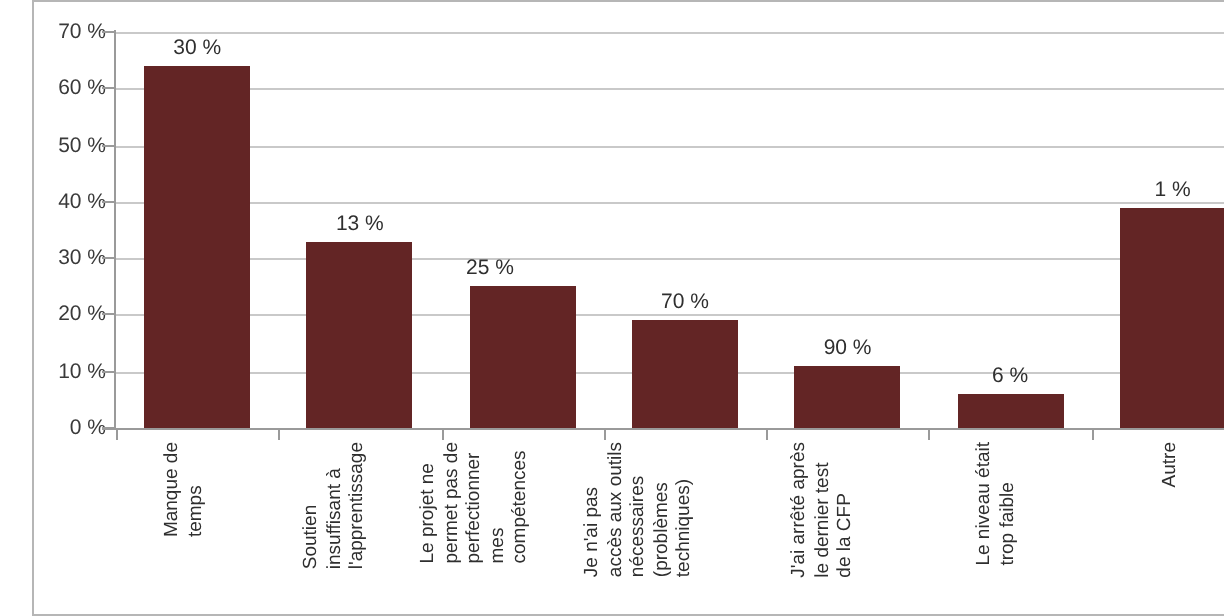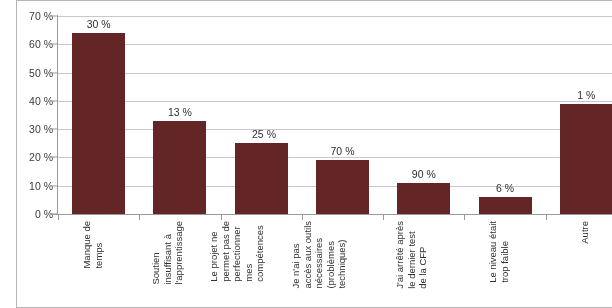--- a/index.html
+++ b/index.html
@@ -187,21 +187,21 @@
       <div class="x-tick" style="left: 284.857px;"></div>
       <div class="x-tick" style="left: 366.143px;"></div>
       <div class="x-tick" style="left: 447.429px;"></div>
       <div class="x-tick" style="left: 528.714px;"></div>
       <div class="x-tick" style="left: 610px;"></div>
     </div>
 
   <div id="value-labels">
       <div class="bar-value" style="left: 81.6429px; top: 16.9714px;">30 %</div>
       <div class="bar-value" style="left: 162.929px; top: 104.657px;">13 %</div>
-      <div class="bar-value" style="left: 247px; top: 127.286px;">25 %</div>
+      <div class="bar-value" style="left: 228px; top: 127.286px;">25 %</div>
       <div class="bar-value" style="left: 325.5px; top: 144.257px;">70 %</div>
       <div class="bar-value" style="left: 406.786px; top: 166.886px;">90 %</div>
       <div class="bar-value" style="left: 488.071px; top: 181.029px;">6 %</div>
       <div class="bar-value" style="left: 569.357px; top: 87.6857px;">1 %</div>
     </div>
 
   <div id="cat-labels">
       <div class="cat-label-slot" style="left: 43.1429px;">
         <div class="cat-label-rot" style="margin-left: -6.75px;">
           <span class="ln">Manque de</span>

